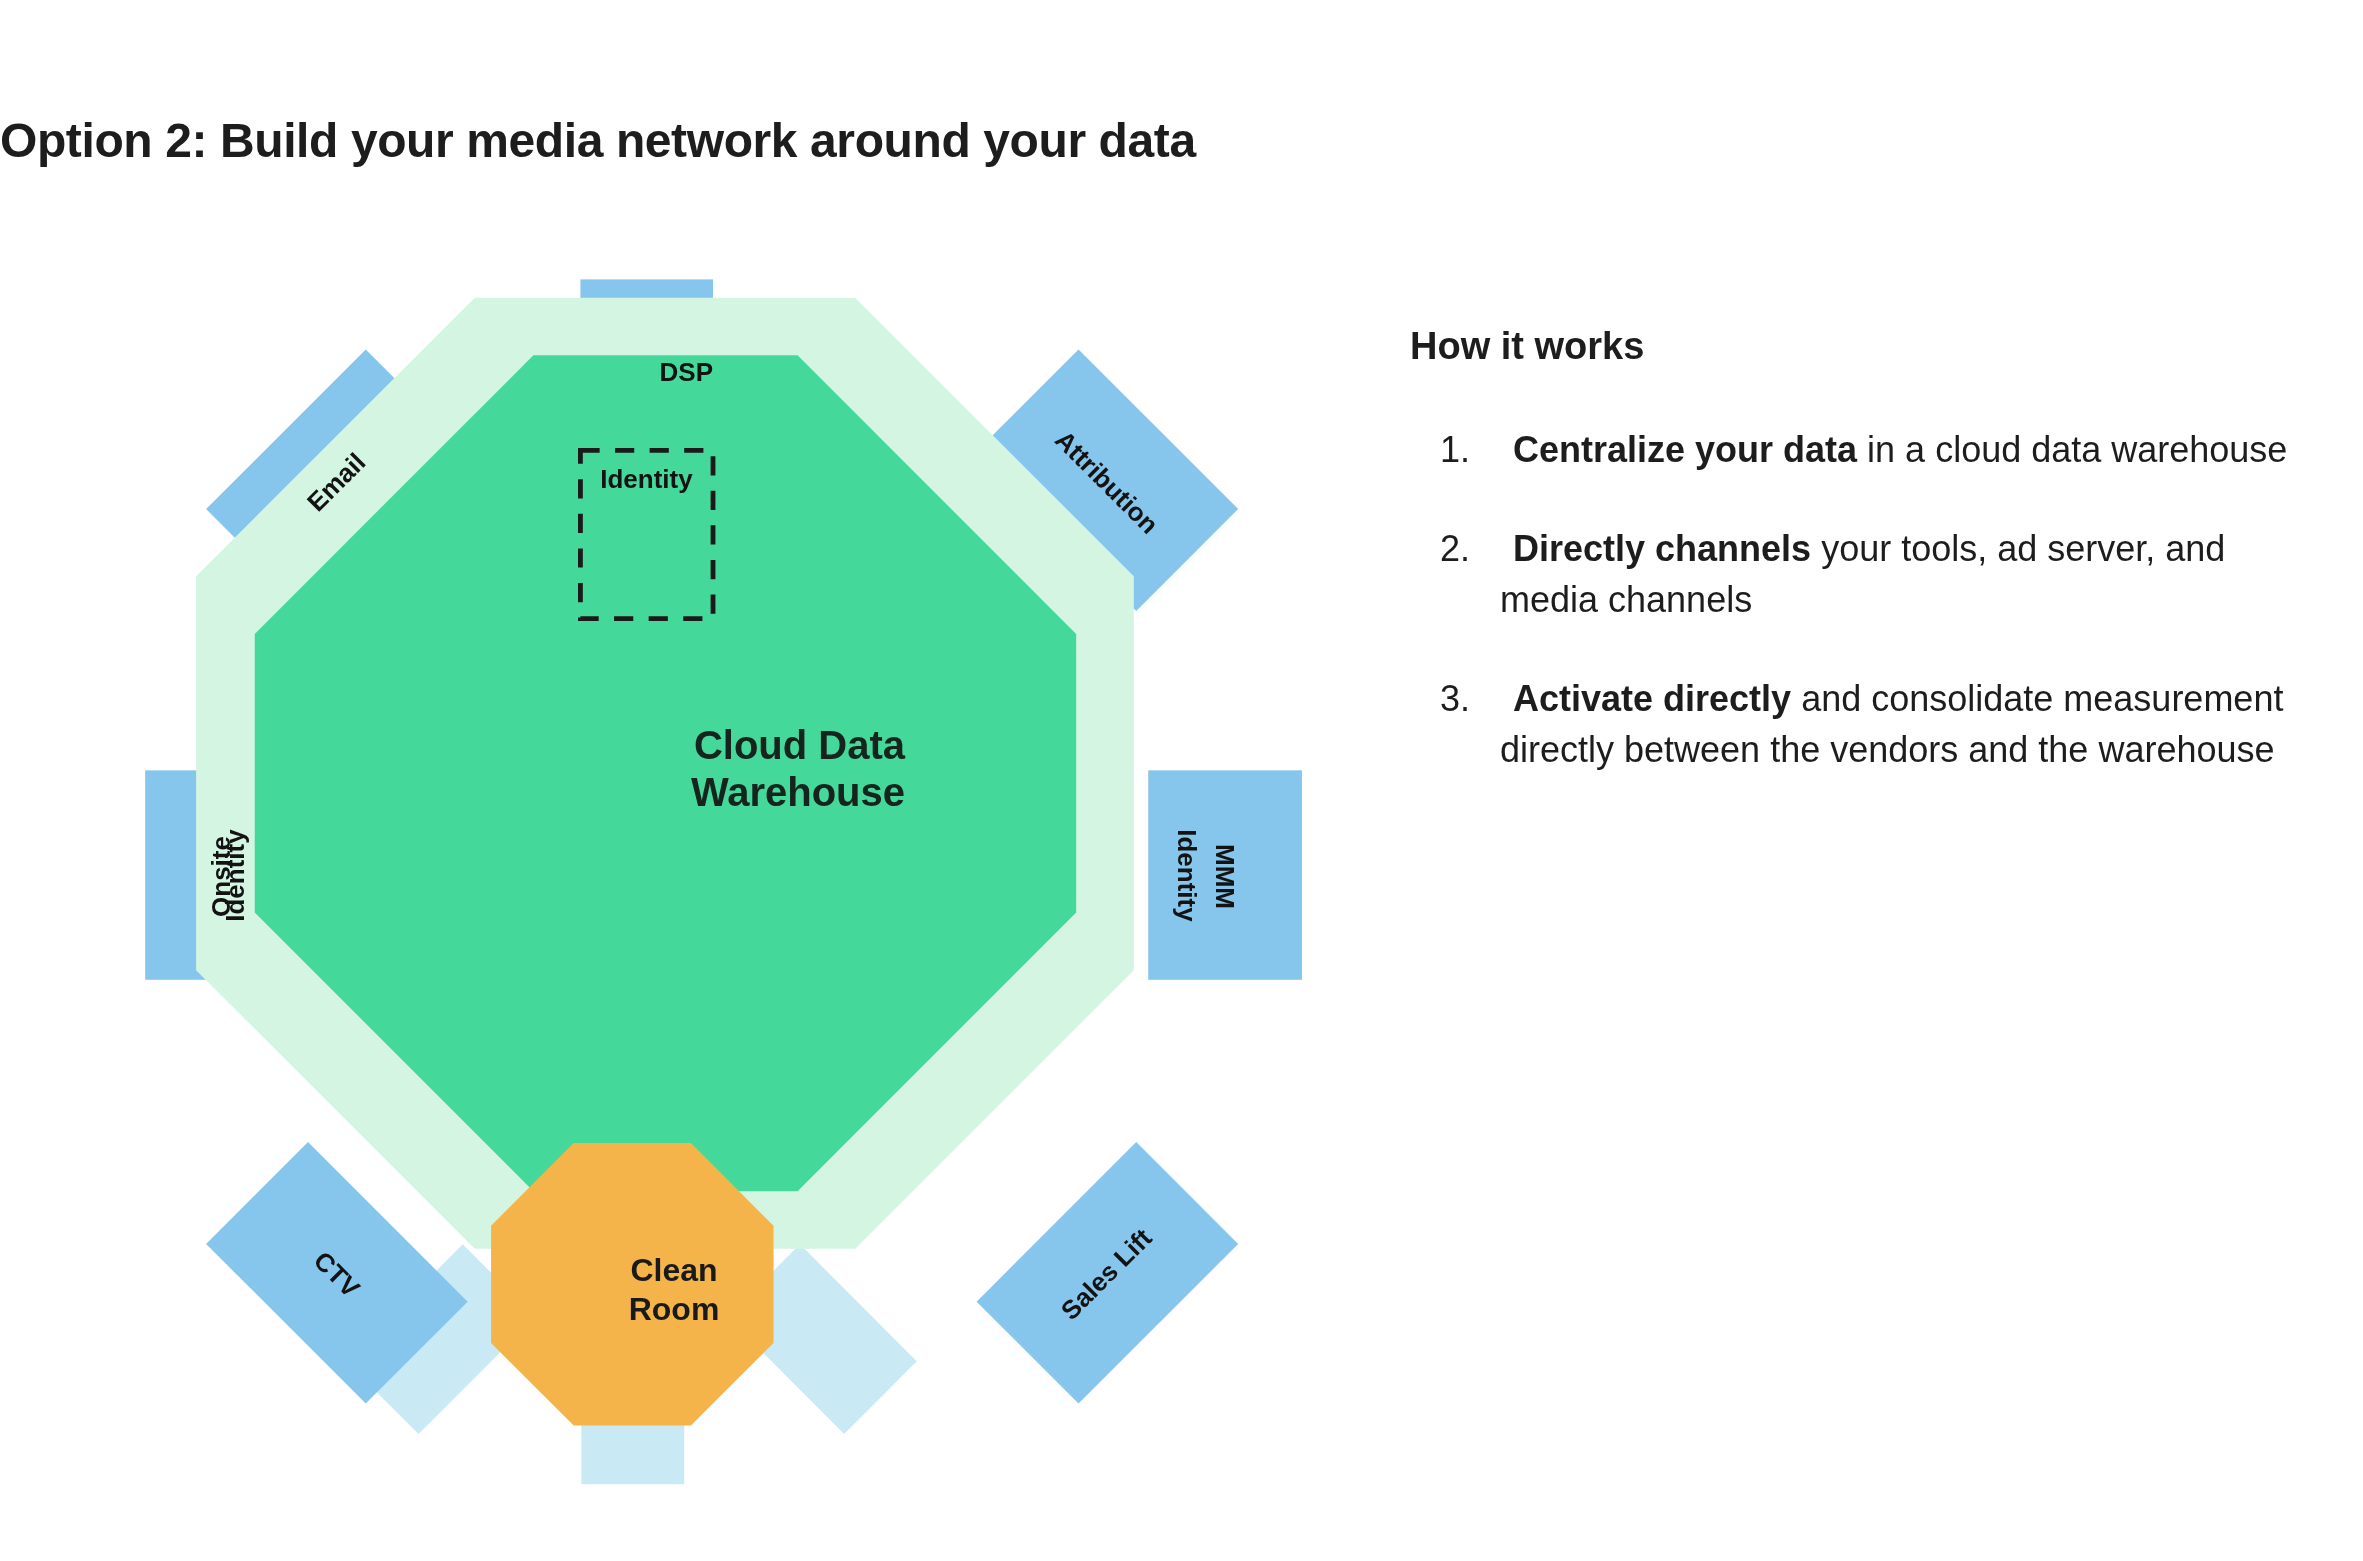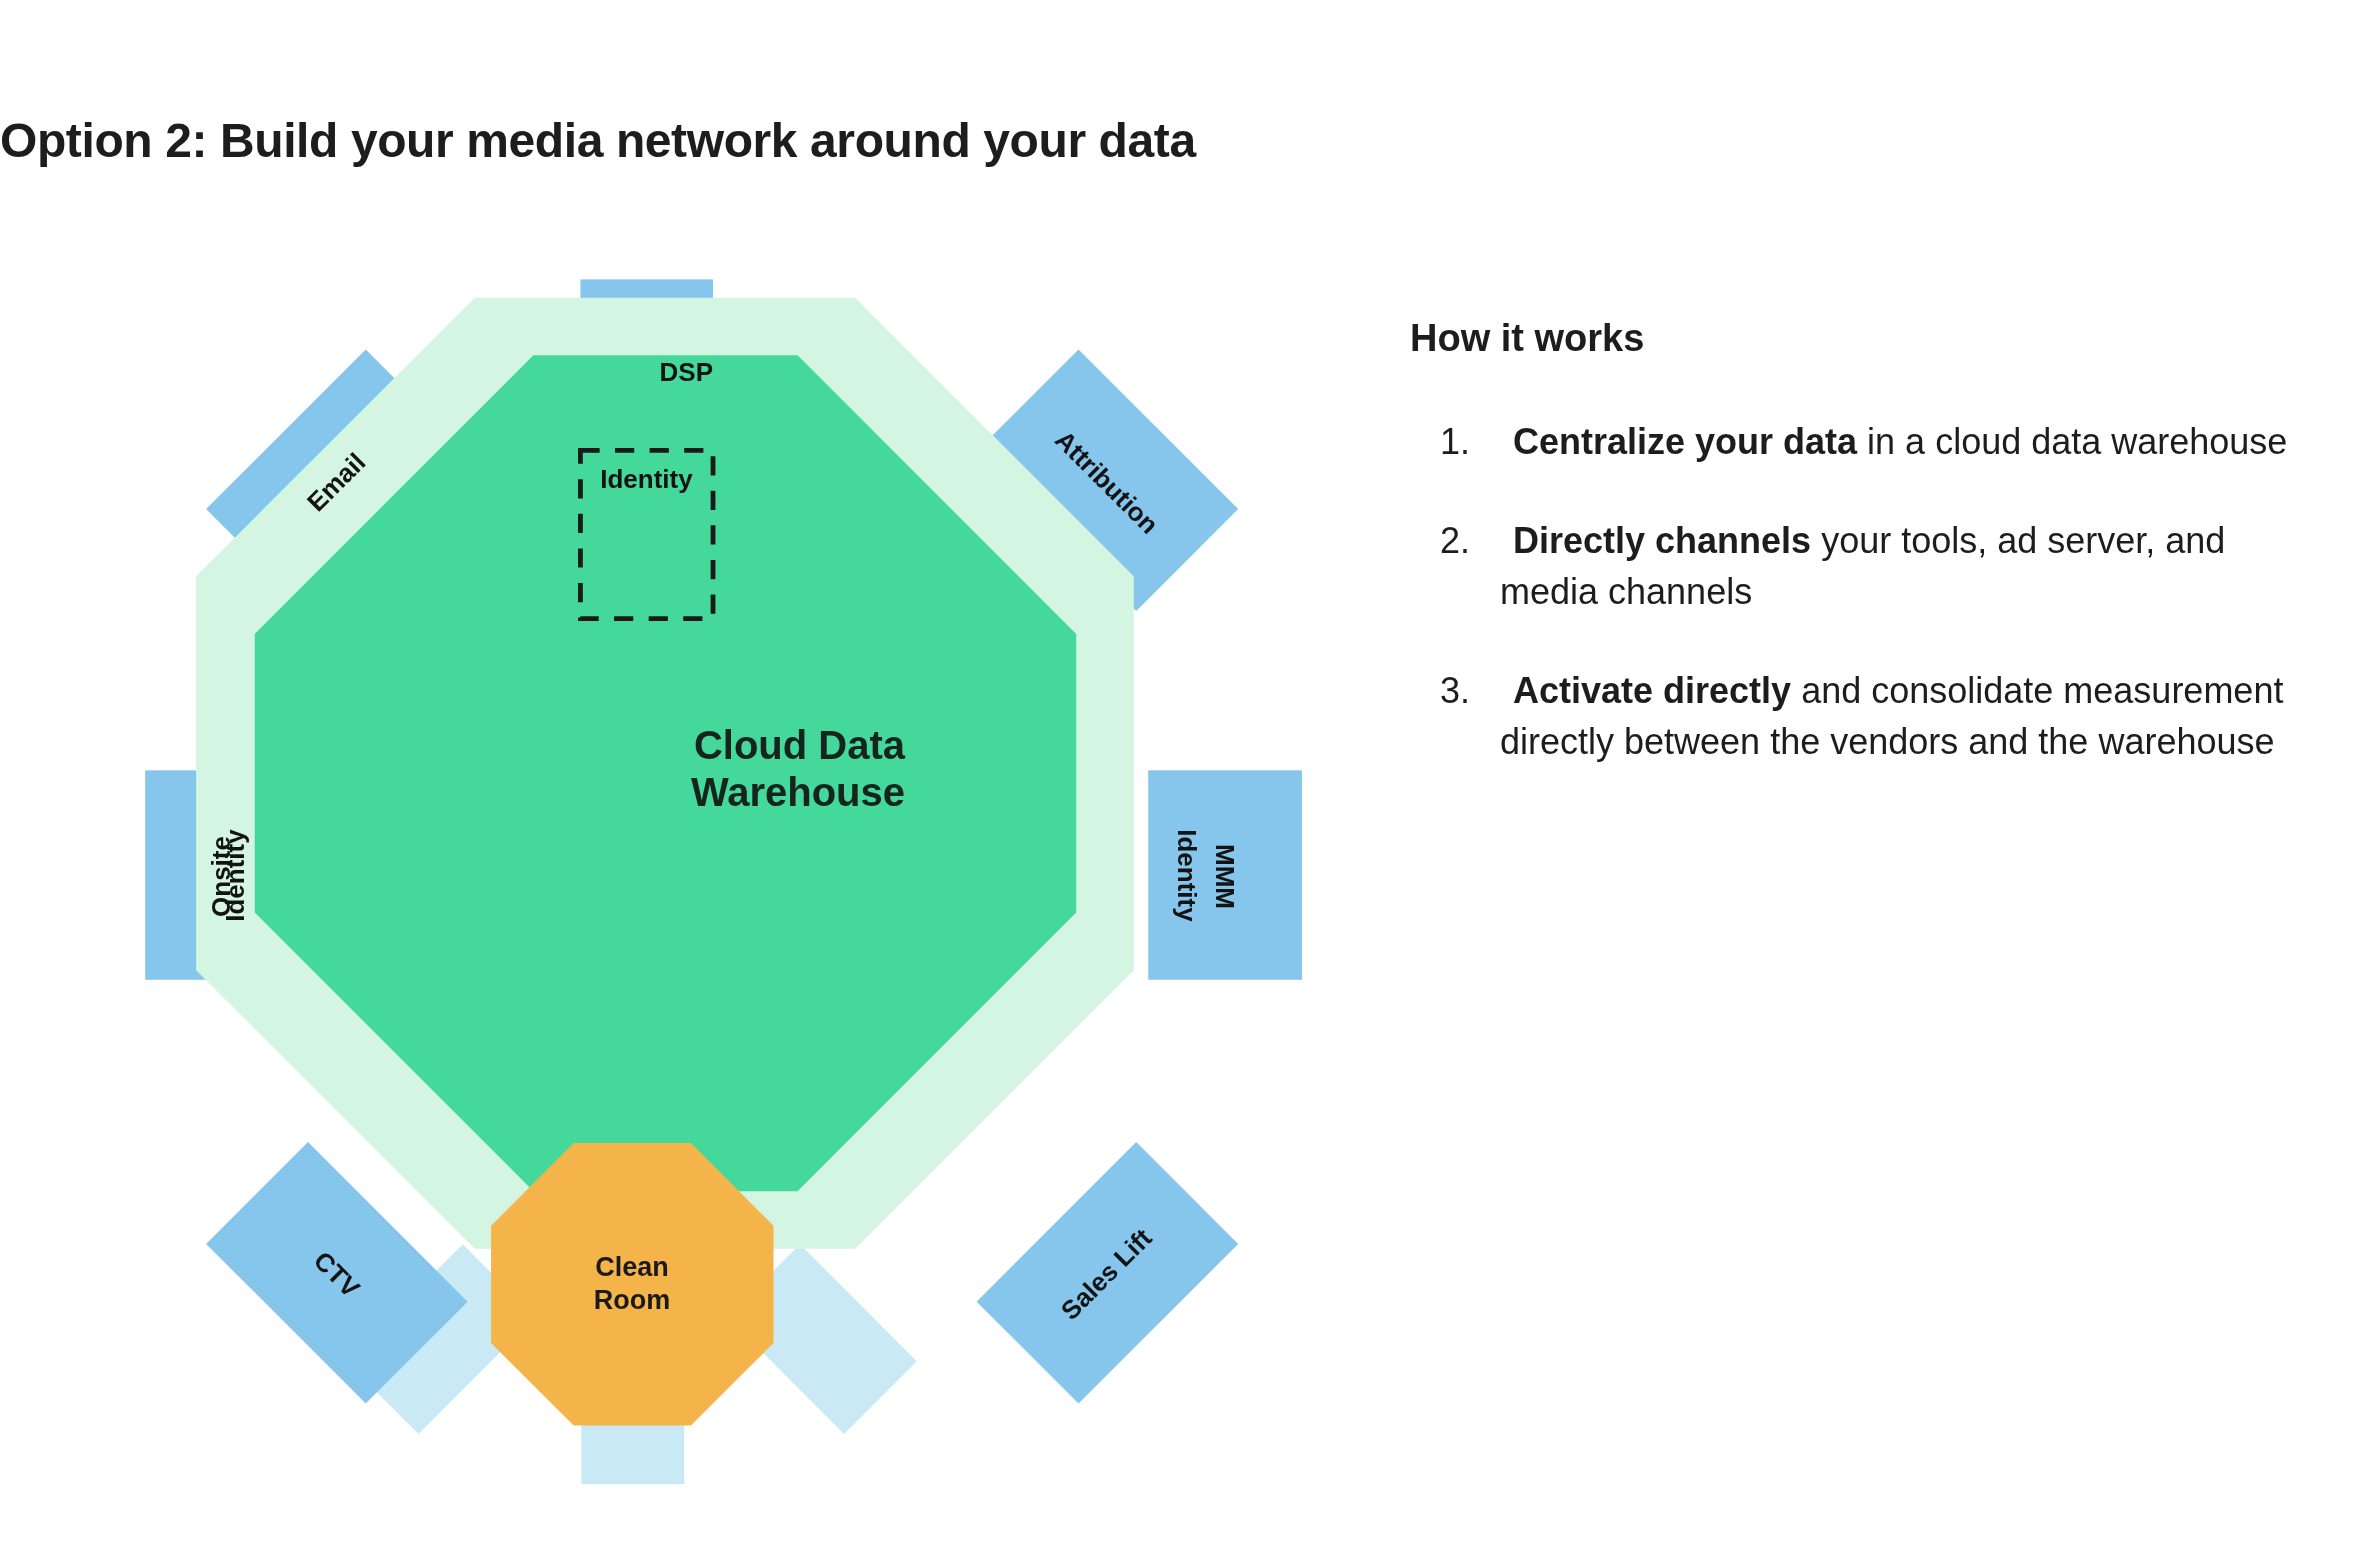--- a/index.html
+++ b/index.html
@@ -58,26 +58,27 @@
     position: absolute;
     font-size: 40px;
     font-weight: bold;
     line-height: 1.18;
     text-align: right;
     color: #15241d;
     white-space: pre-line;
   }
   .cleanroom-label {
     position: absolute;
-    font-size: 27px;
+    font-size: 32px;
     font-weight: bold;
     line-height: 1.22;
     text-align: center;
     color: #1a1a1a;
     white-space: pre-line;
+    padding-left: 42px;
   }
   .ring-label {
     position: absolute;
     font-size: 26px;
     font-weight: bold;
     color: #131313;
     white-space: nowrap;
     transform-origin: 50% 50%;
   }
   .identity-top-label {
@@ -92,21 +93,21 @@
   #how-panel {
     position: absolute;
     left: 1410px;
     top: 317px;
     width: 922px;
   }
   #how-heading {
     font-size: 38px;
     font-weight: bold;
     color: #1d1d1d;
-    margin: 0 0 56px 0;
+    margin: 8px 0 56px 0;
   }
   ol.steps {
     margin: 0;
     padding: 0 0 0 90px;
     list-style: none;
     counter-reset: stepnum;
   }
   ol.steps > li {
     position: relative;
     font-size: 36px;

